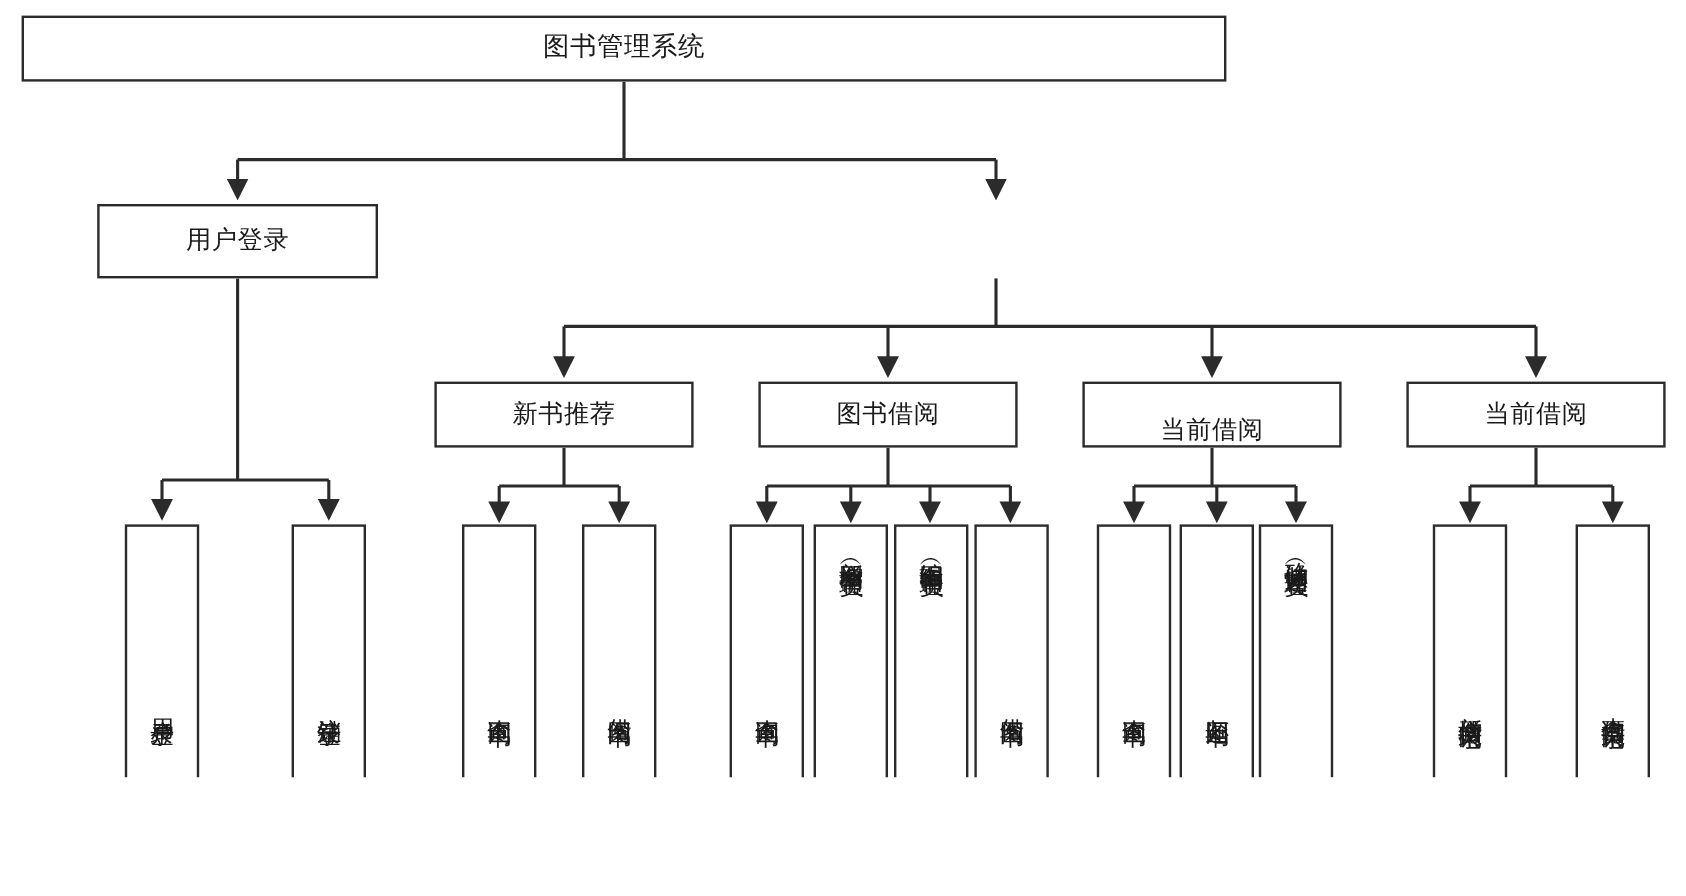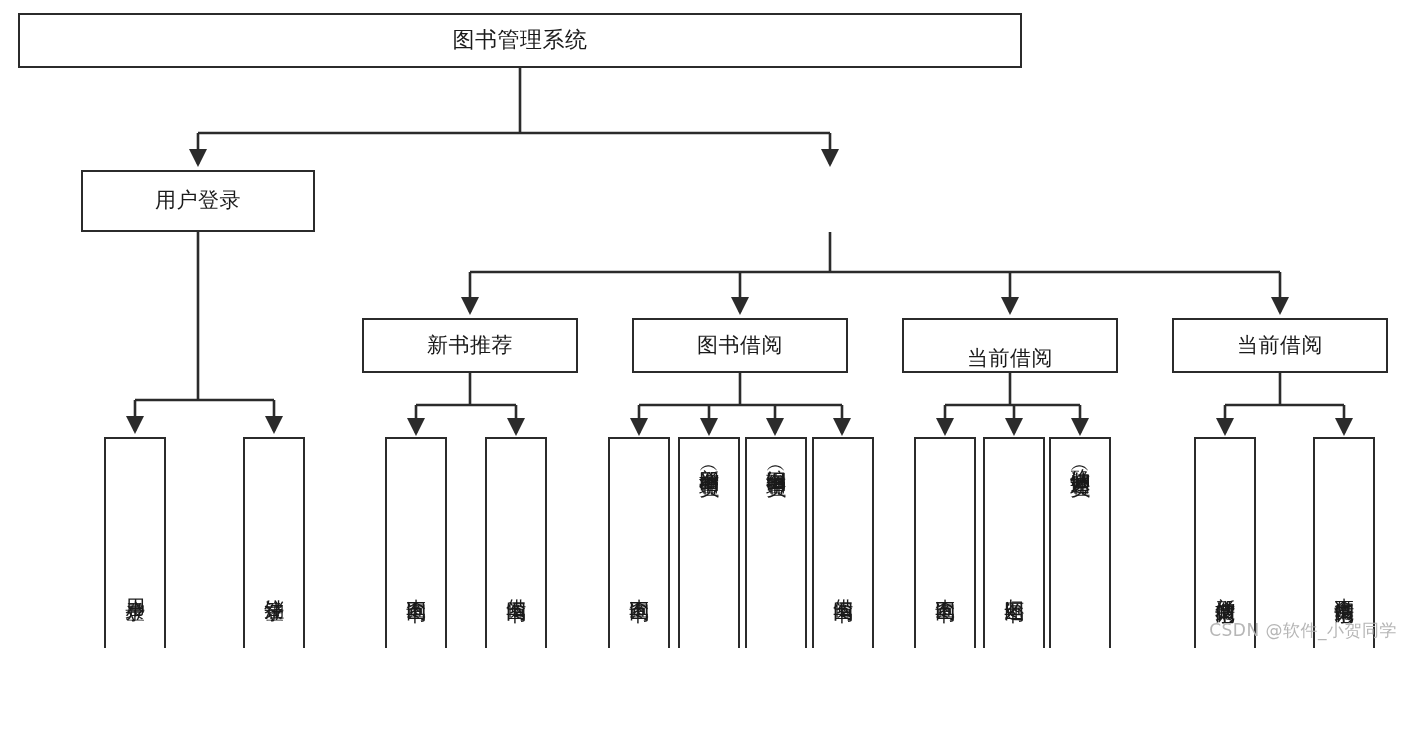--- a/index.html
+++ b/index.html
@@ -186,15 +186,14 @@
     <span class="node-label">确认归还（管理员）</span>
   </div>
 
   <div class="node leaf center-text" style="left:1194px; top:437px; width:62px; height:298px;">
     <span class="node-label">新增借阅记录</span>
   </div>
   <div class="node leaf center-text" style="left:1313px; top:437px; width:62px; height:298px;">
     <span class="node-label">查询借阅记录</span>
   </div>
 
-  <div id="watermark">CSDN @软件_小贺同学</div>
 
 </div>
 
 </body></html>

